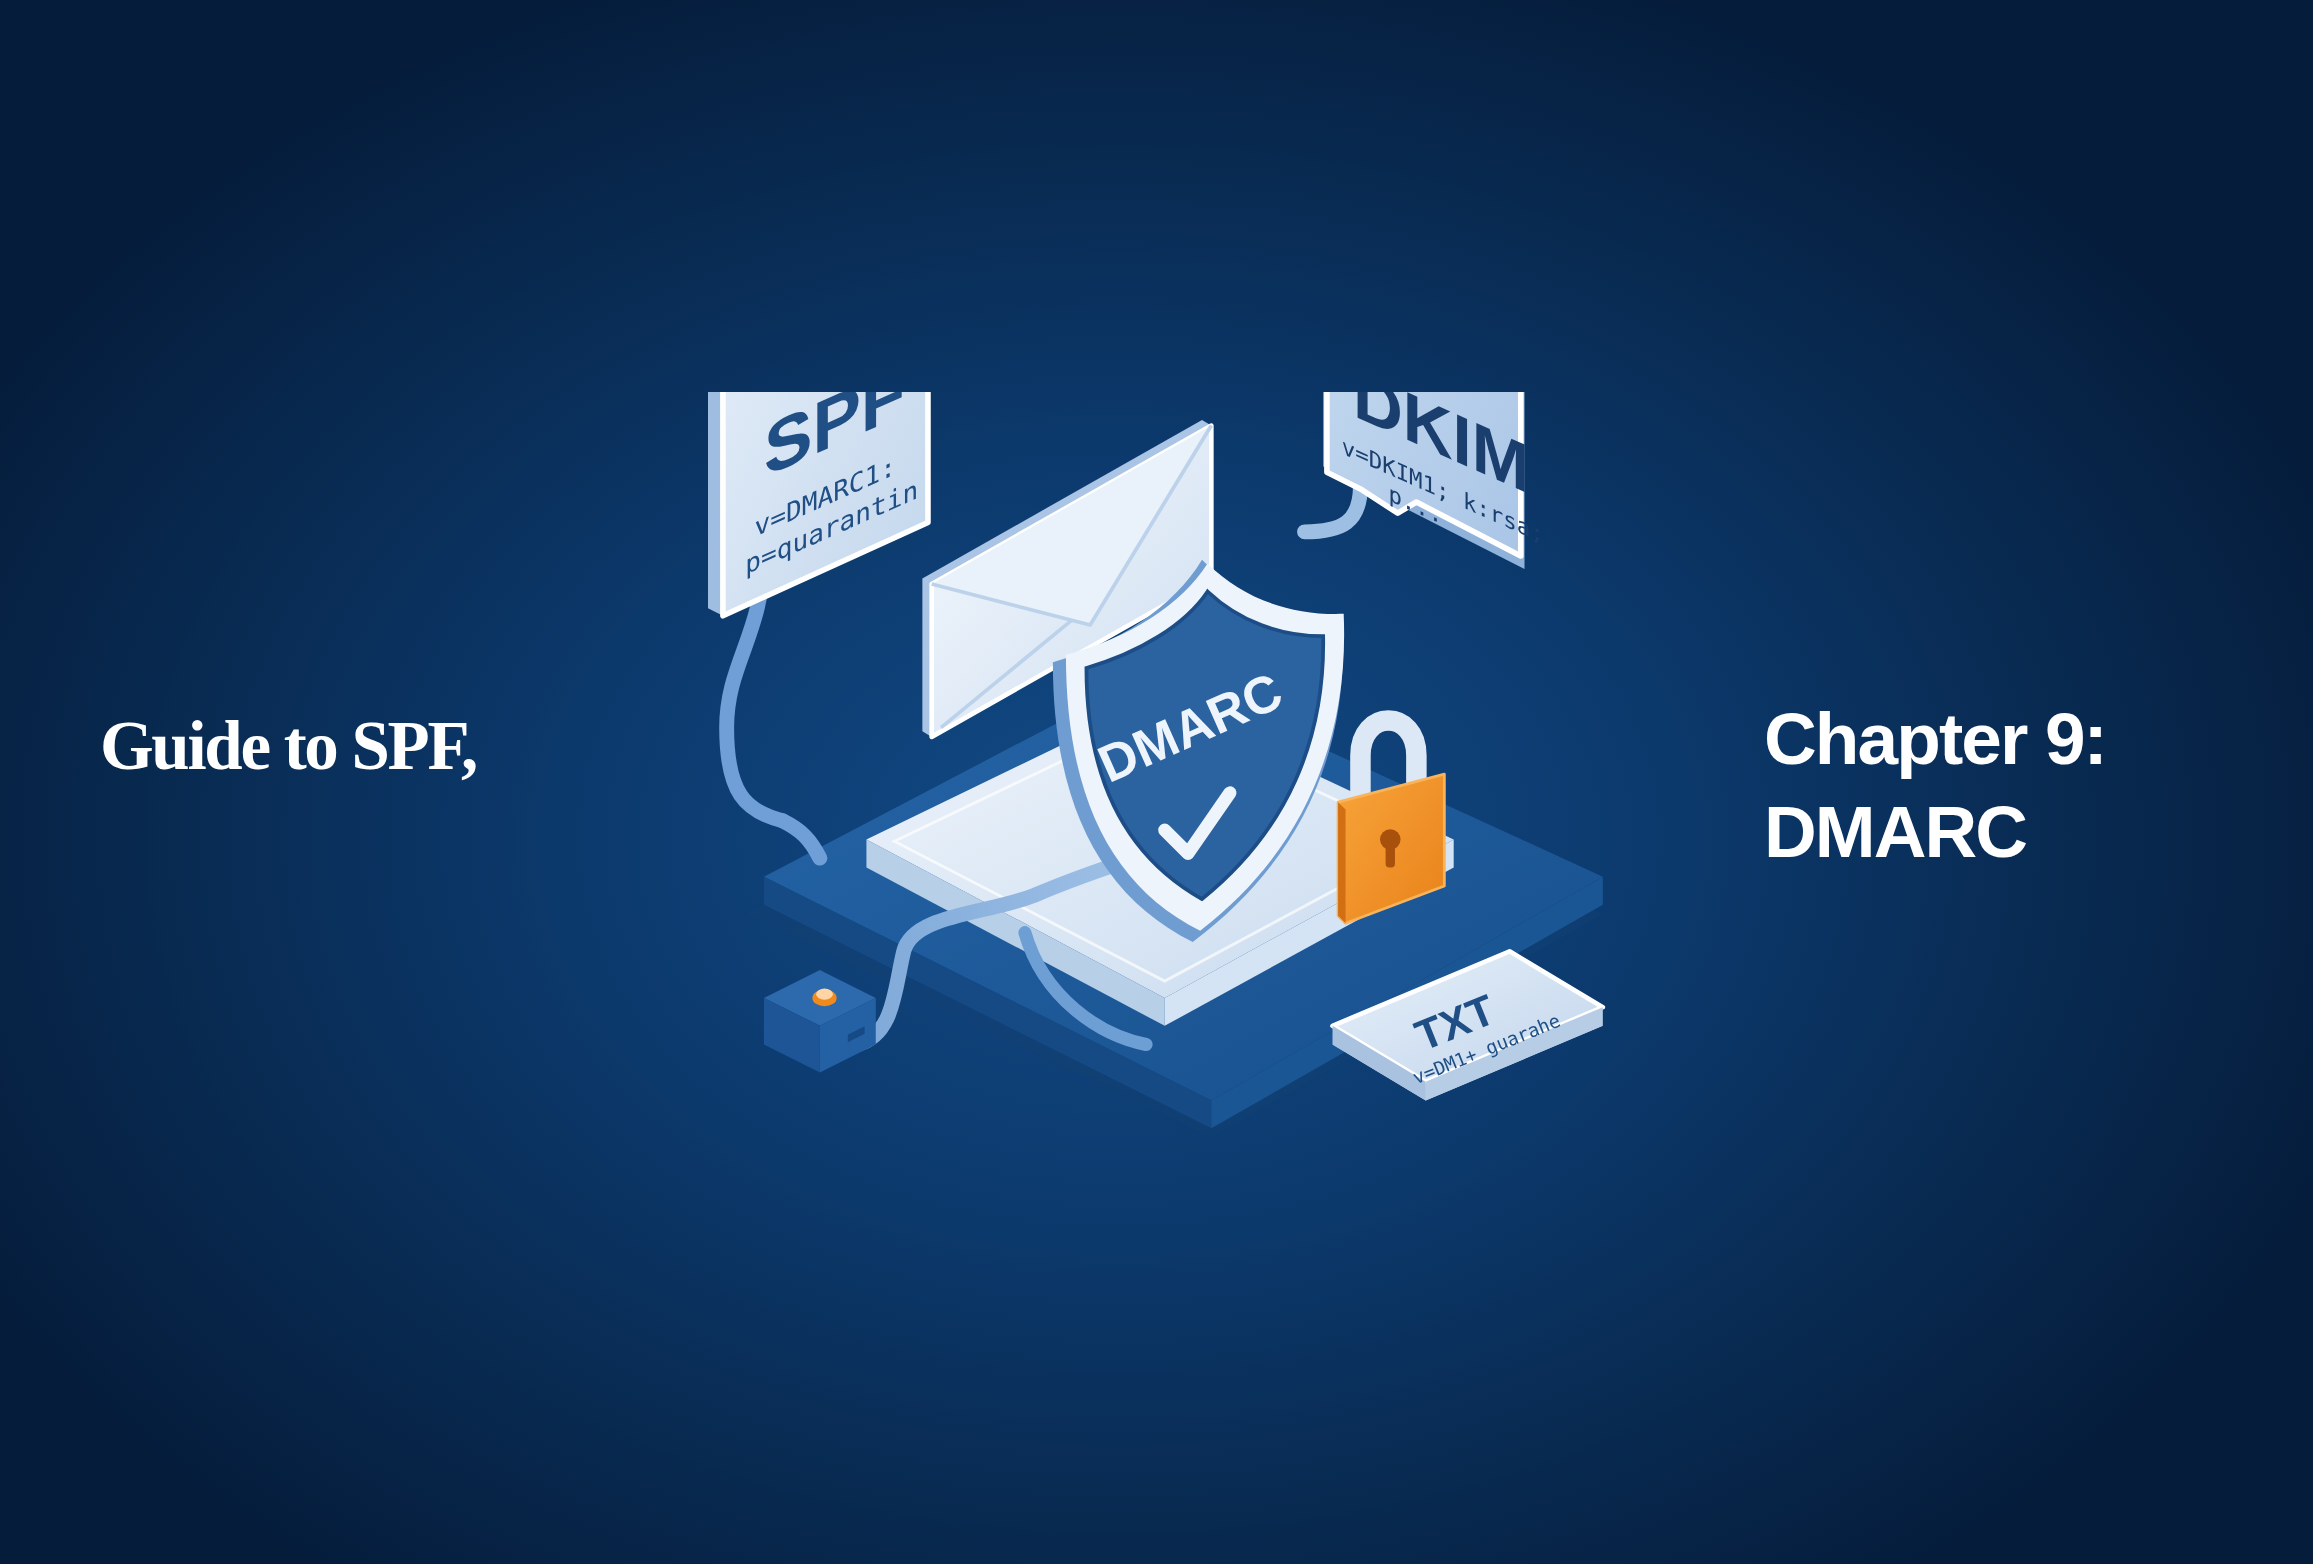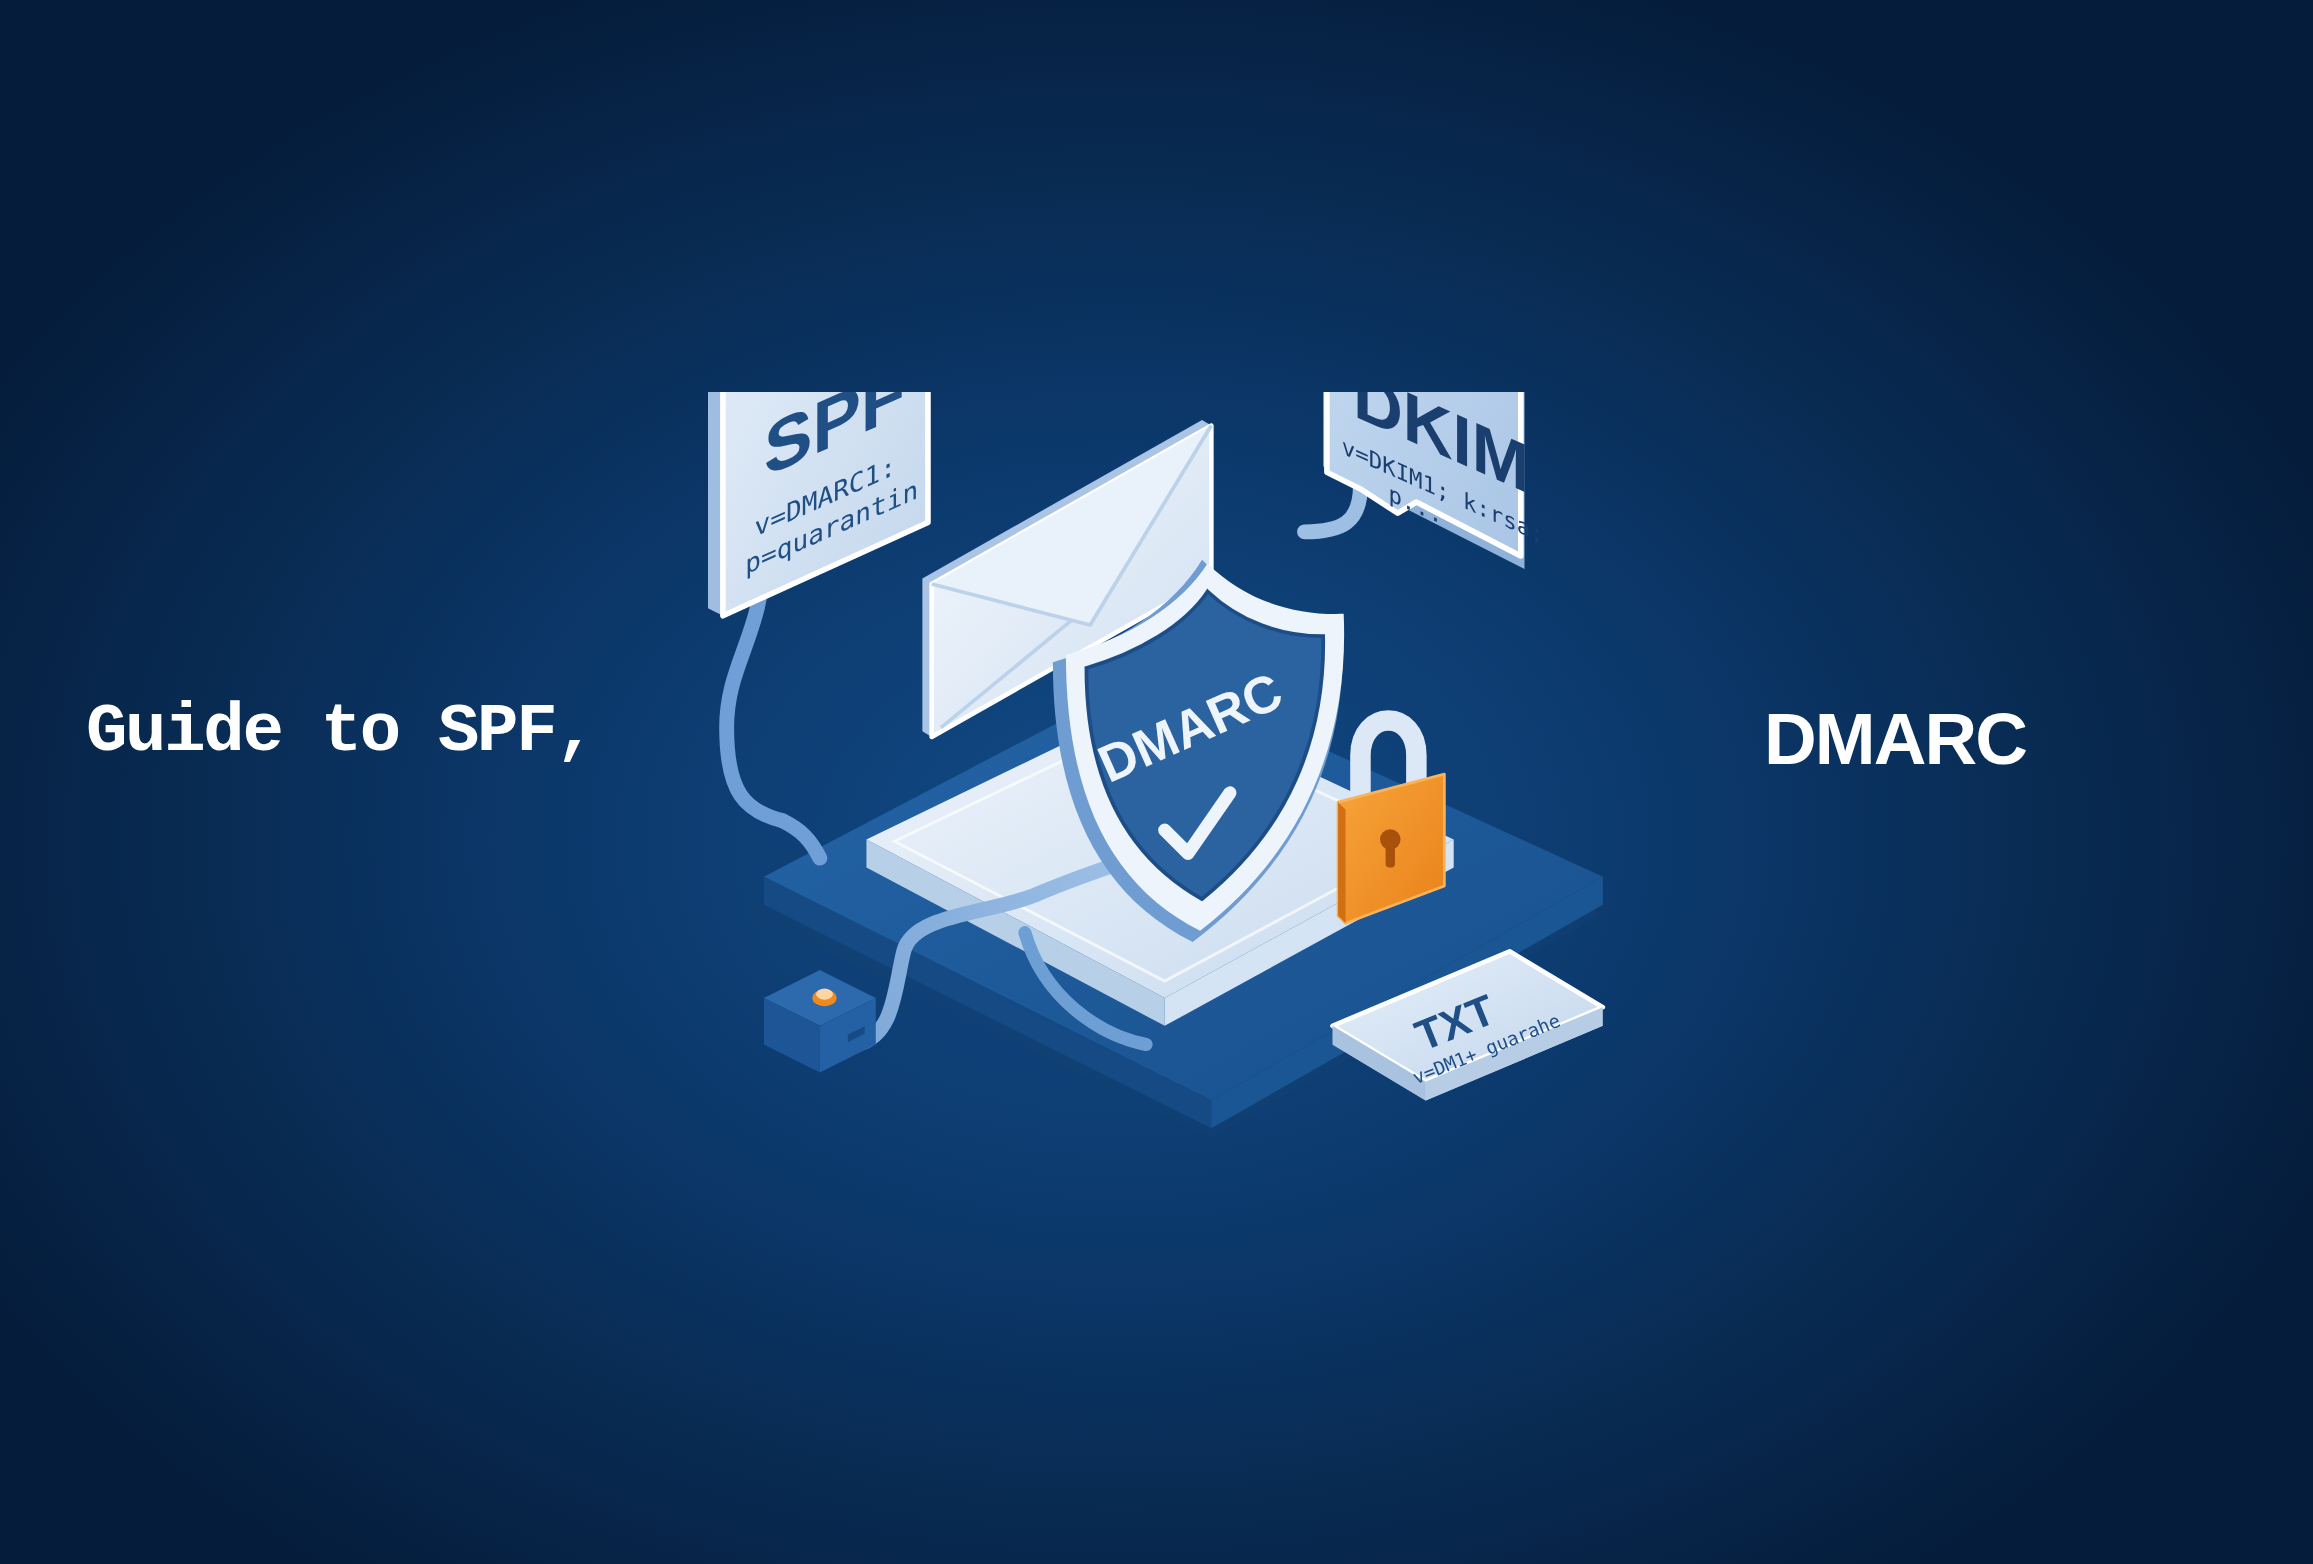--- a/index.html
+++ b/index.html
@@ -10,26 +10,26 @@
     body {
       background: radial-gradient(ellipse 1305px 932px at 1119px 839px, #124a85 0%, #0c3a6e 40%, #08294f 75%, #051c3b 100%);
       font-family: "Liberation Sans", sans-serif;
       position: relative;
     }
     .banner { position: absolute; inset: 0; }
     .title-left {
       position: absolute;
       left: 86px; top: 688px;
       color: #ffffff;
-      font-family: Liberation Mono, monospace;
+      font-family: Liberation Serif, serif;
       font-weight: 700;
       font-size: 69px;
       line-height: 89px;
       letter-spacing: -2.3px;
-      margin: 0;
+      margin: 14px;
       white-space: pre-line;
     }
     .title-right {
       position: absolute;
       left: 1764px; top: 692px;
       color: #ffffff;
       font-family: "Liberation Sans", sans-serif;
       font-weight: 700;
       font-size: 73px;
       line-height: 93px;
@@ -47,20 +47,21 @@
     .svg-text-mono { font-family: "DejaVu Sans Mono", monospace; }
   </style>
 </head>
 <body>
 
 <div class="banner">
 
   <h1 class="title-left"><span style="display:block">Guide to SPF,</span></h1>
 
   <h2 class="title-right">
+    <span>Chapter 9:</span>
     <span>DMARC</span>
   </h2>
 
   <div class="illustration">
     <svg viewBox="0 0 1060 840" xmlns="http://www.w3.org/2000/svg">
       <defs>
         <linearGradient id="platGrad" x1="0" y1="0" x2="1" y2="1">
           <stop offset="0" stop-color="#2465a8"></stop>
           <stop offset="1" stop-color="#184f8c"></stop>
         </linearGradient>

